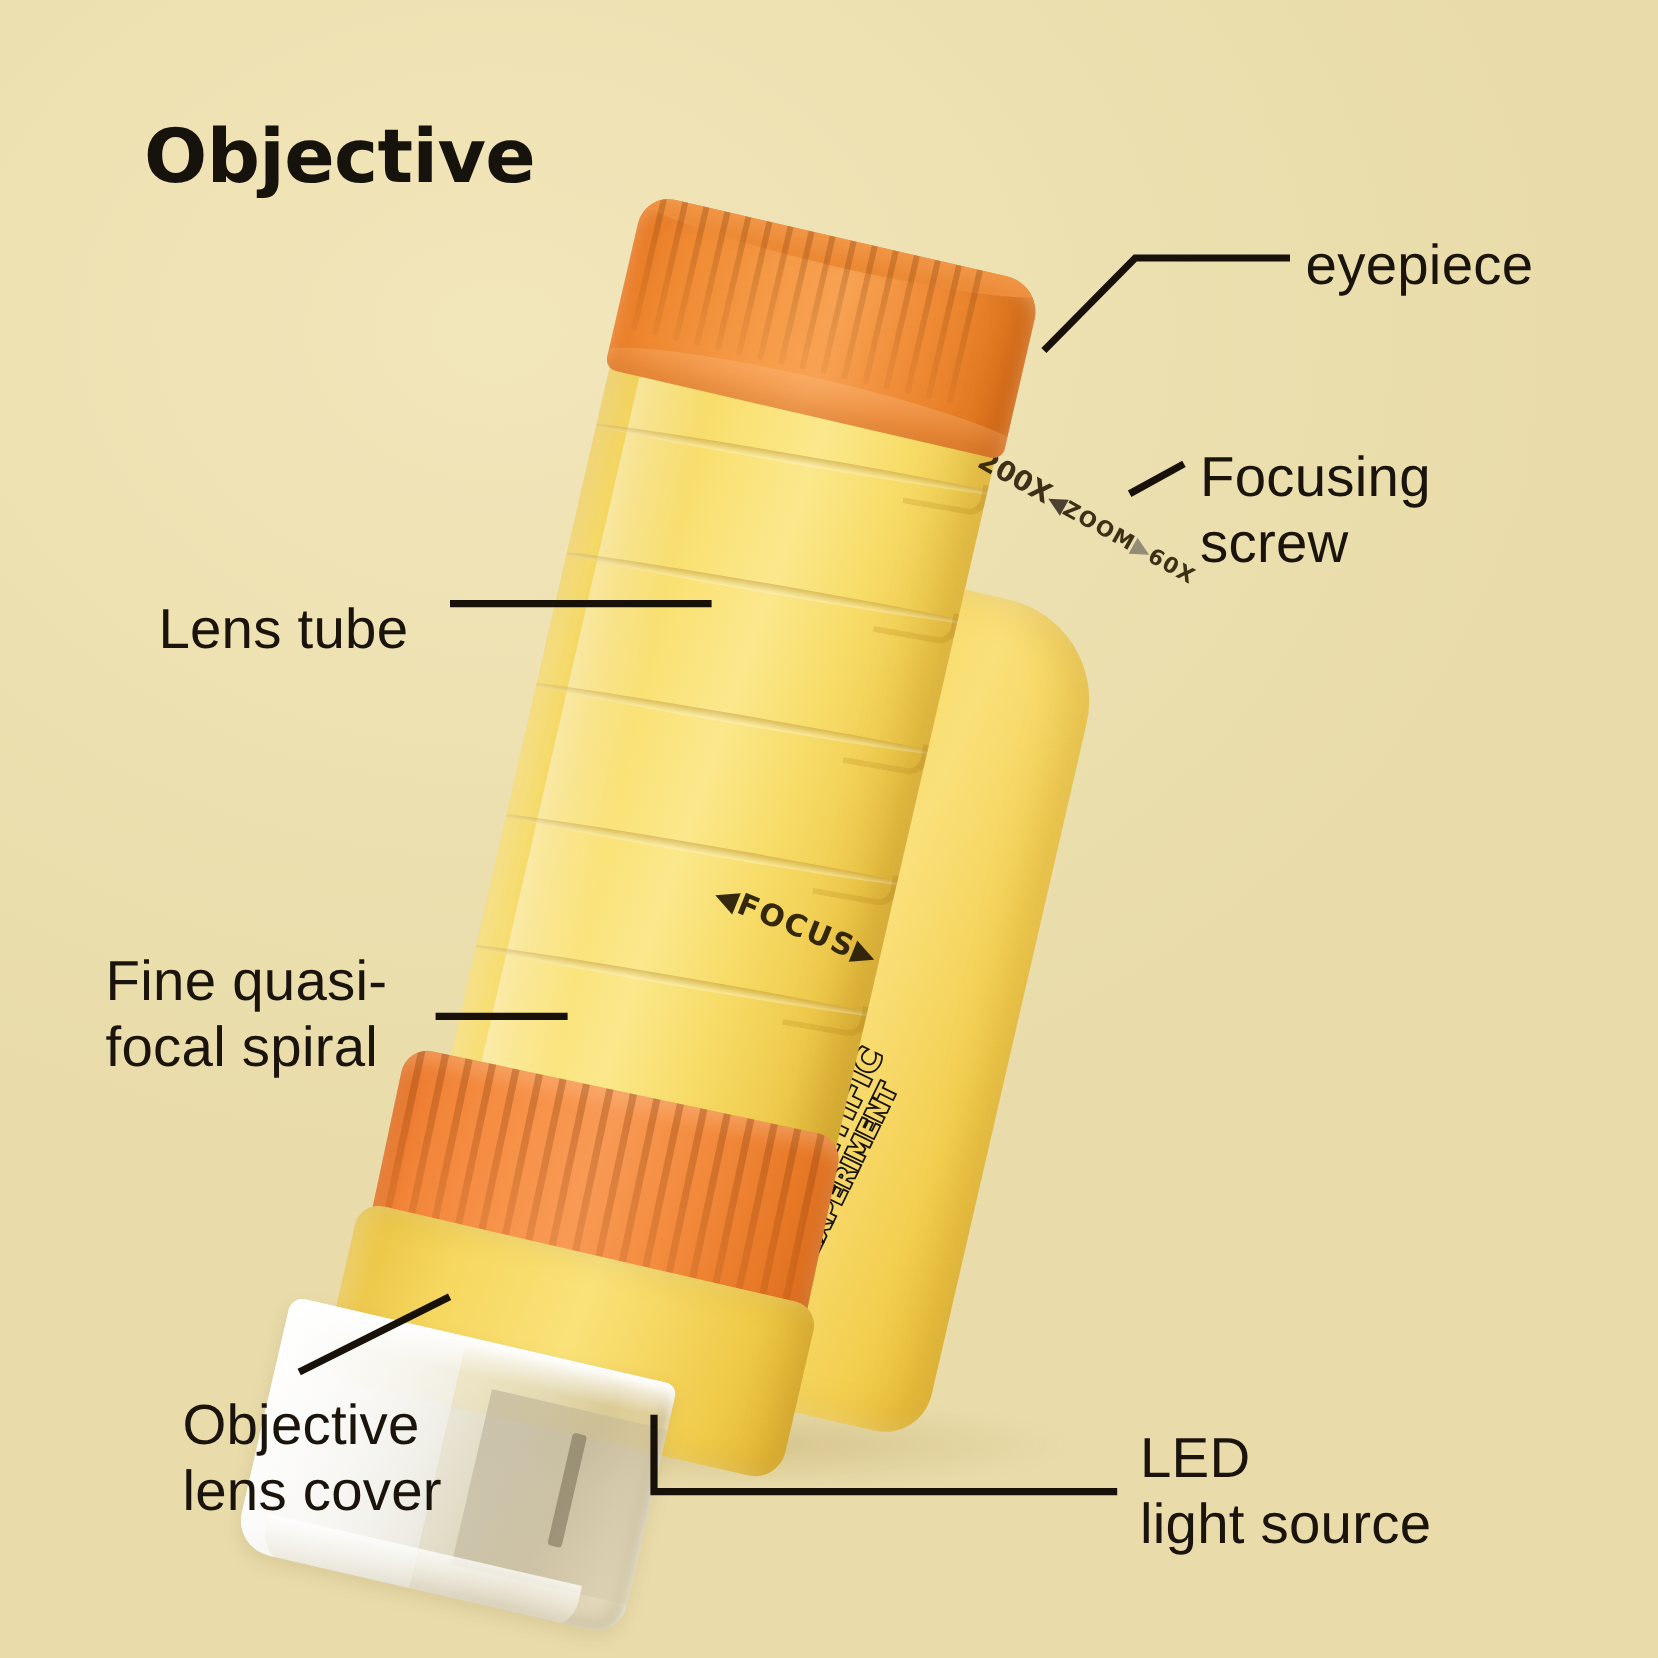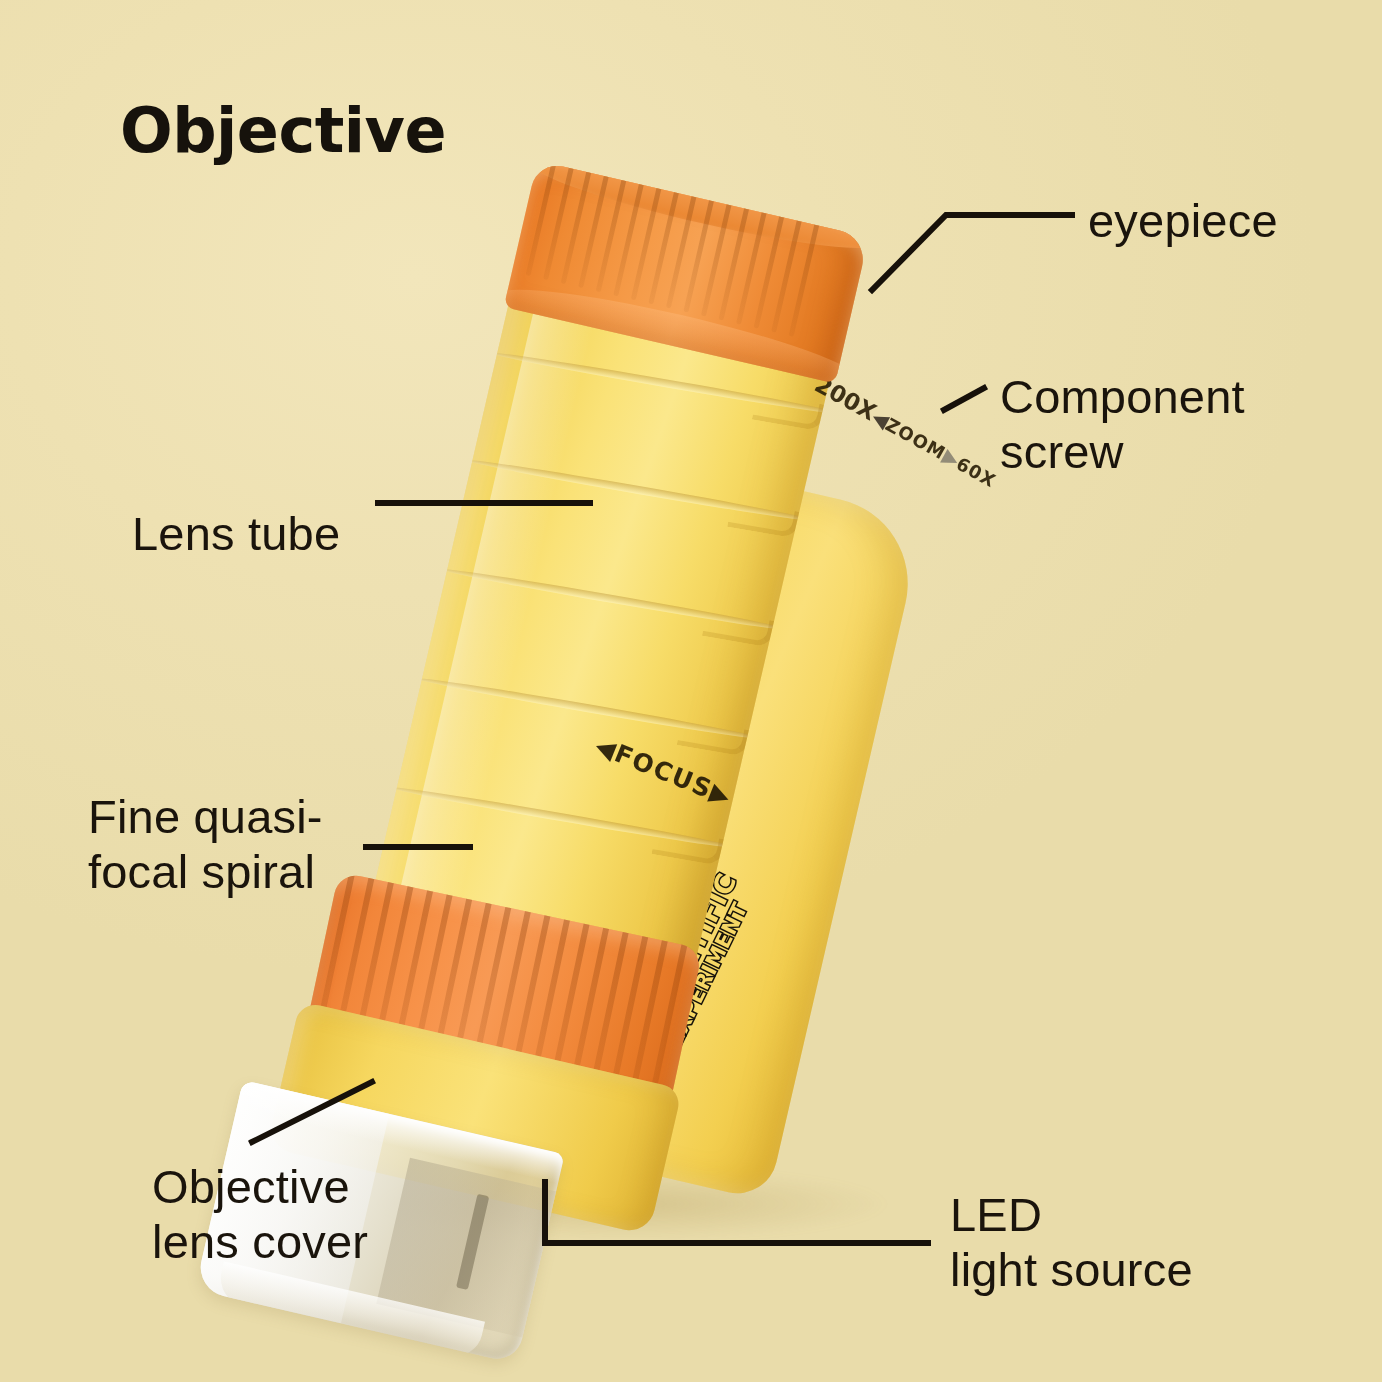--- a/index.html
+++ b/index.html
@@ -39,21 +39,21 @@
     color: #1a140c;
     font-family: "Liberation Sans", sans-serif;
     font-size: 47px;
     line-height: 1.16;
     white-space: pre-line;
     letter-spacing: 0.2px;
     margin-top: 12px;
   }
   #lbl-eyepiece  { left: 1088px; top: 182px; }
   #lbl-focusing  { left: 1000px; top: 358px; }
-  #lbl-lenstube  { left: 132px;  top: 495px; text-align: center; }
+  #lbl-lenstube  { left: 132px;  top: 485px; text-align: center; }
   #lbl-fine      { left: 88px;   top: 778px; }
   #lbl-objective { left: 152px;  top: 1148px; }
   #lbl-led       { left: 950px;  top: 1176px; }
 
   
   #leaders {
     position: absolute;
     left: 0; top: 0;
     width: 1382px; height: 1382px;
     pointer-events: none;
@@ -429,21 +429,21 @@
       <line x1="366" y1="847" x2="470" y2="847"></line>
 
       <line x1="252" y1="1142" x2="372" y2="1082"></line>
 
       <polyline points="545,1182 545,1243 928,1243"></polyline>
     </g>
   </svg>
 
   <div class="callout" id="lbl-eyepiece">eyepiece</div>
 
-  <div class="callout" id="lbl-focusing">Component
+  <div class="callout" id="lbl-focusing">Focusing
 screw</div>
 
   <div class="callout" id="lbl-lenstube">Lens tube</div>
 
   <div class="callout" id="lbl-fine">Fine quasi-
 focal spiral</div>
 
   <div class="callout" id="lbl-led">LED
 light source</div>
 

